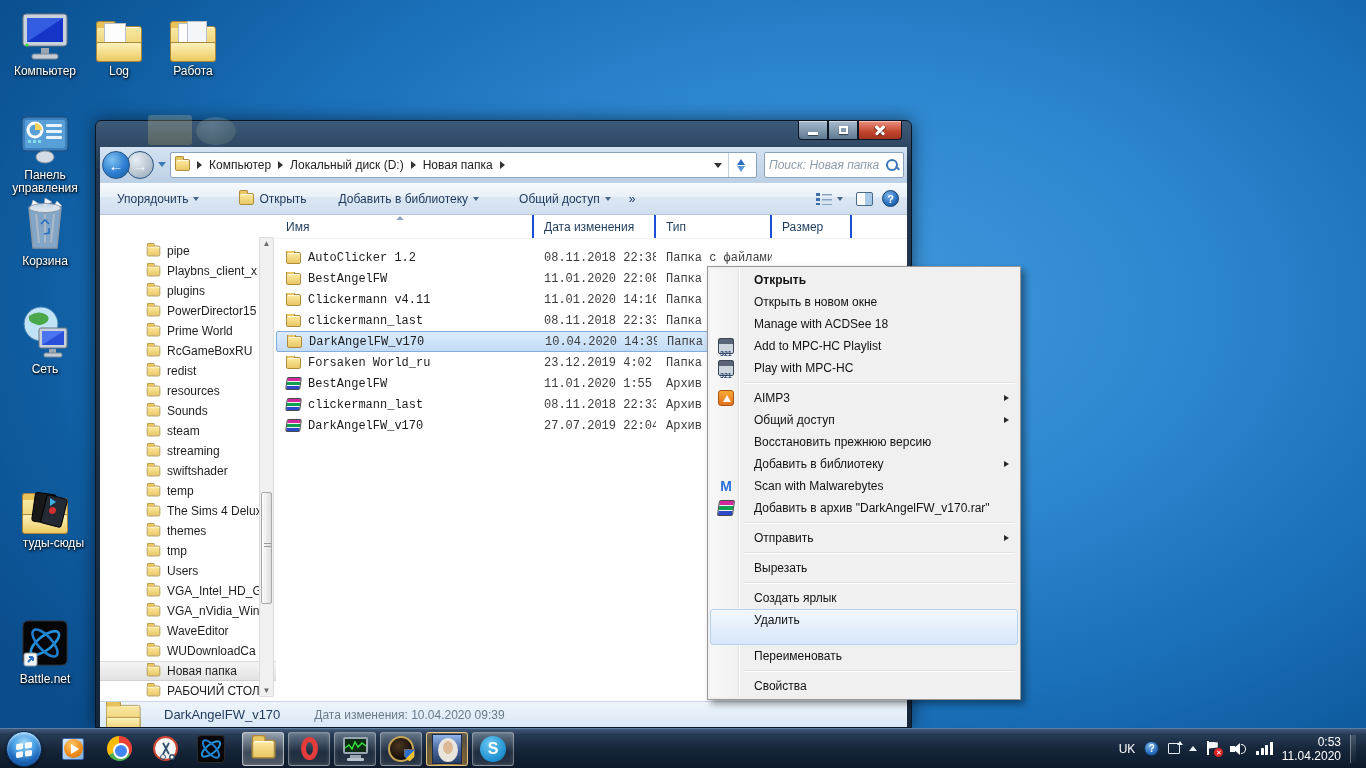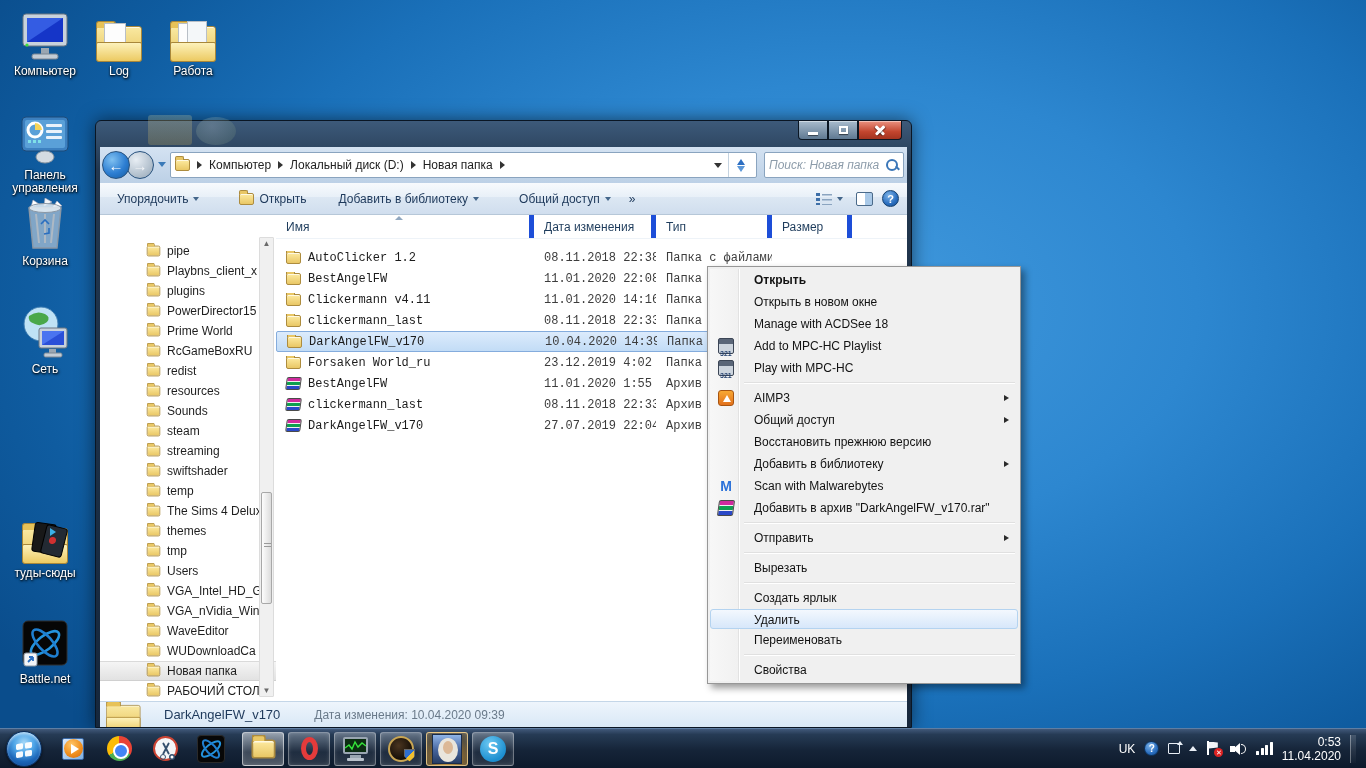--- a/index.html
+++ b/index.html
@@ -82,21 +82,21 @@
   .trow.sel { background:linear-gradient(180deg,#f5f5f5,#e2e2e2); border-top:1px solid #dadada; border-bottom:1px solid #d0d0d0; }
   .f14 { transform:scale(.9); }
   .treescroll { position:absolute; right:2px; top:22px; bottom:4px; width:15px; background:#f0f0f0; border:1px solid #dcdcdc; border-radius:1px; }
   .tarr { position:absolute; left:1px; width:11px; text-align:center; font-size:8px; color:#6a6a6a; }
   .thumb { position:absolute; left:1px; top:254px; width:11px; height:112px; background:linear-gradient(90deg,#fdfdfd,#dcdcdc); border:1px solid #a8a8a8; border-radius:2px; }
   .thumb::after { content:''; position:absolute; left:2px; top:50px; width:7px; height:6px;
       background:repeating-linear-gradient(180deg,#9a9a9a 0 1px, transparent 1px 3px); }
 
   .list { flex:1; position:relative; padding-top:26px; }
   .lheader { position:absolute; left:0; top:0; right:0; height:24px; display:flex; font-size:12px; color:#1e3c5c; border-bottom:1px solid #eef3f8; }
-  .hcell { display:flex; align-items:center; padding-left:10px; border-right:5px solid #1d4ed8; position:relative; }
+  .hcell { display:flex; align-items:center; padding-left:10px; border-right:2px solid #1d4ed8; position:relative; }
   .sortarr { position:absolute; top:1px; left:47%; width:0; height:0; border-left:4px solid transparent; border-right:4px solid transparent; border-bottom:4px solid #91a8c0; }
   .c-name { flex:0 0 258px; } .c-date { flex:0 0 122px; } .c-type { flex:0 0 116px; } .c-size { flex:0 0 80px; }
   .lrows { padding-top:6px;font-family:Liberation Mono, monospace; }
   .lrow { height:21px; display:flex; align-items:center; font-size:12px; color:#1c1c1c; position:relative; }
   .lrow .cell { display:flex; align-items:center; gap:7px; padding-left:10px; overflow:hidden; white-space:nowrap; }
   .lrow .dimtext { color:#3c3c3c; }
   .lrow.sel { background:linear-gradient(180deg,#dcebfc,#c2dcf6); border:1px solid #84acdd; border-radius:2px; margin-right:6px; }
   .rar16 { width:15px; height:13px; flex:0 0 15px; transform:skewX(-8deg); border:1px solid #4a4a4a; border-radius:2px;
       background:linear-gradient(180deg,#d02b9e 0 3px,#f2f2f2 3px 4px,#0f9f4f 4px 7px,#f2f2f2 7px 8px,#2b49c8 8px 13px); }
 
@@ -105,21 +105,21 @@
   .bigfol { position:absolute; left:6px; top:3px; transform:scale(.75); transform-origin:top left; }
   .statusname { margin-left:64px; color:#1e395b; font-size:13px; }
   .statusdetail { margin-left:34px; color:#6a7a8a; }
 
   
   .menu { position:absolute; left:707px; top:266px; width:314px; z-index:50; background:#f0f0f0; border:1px solid #979797; box-shadow:4px 4px 7px rgba(0,0,0,.4); padding:2px; }
   .menu::before { content:''; position:absolute; left:2px; top:2px; bottom:2px; width:28px; background:linear-gradient(90deg,#f7f7f7,#f1f1f1); border-right:1px solid #e2e2e2; box-shadow:1px 0 0 #fff; }
   .mi { position:relative; height:22px; line-height:22px; padding-left:44px; font-size:12px; color:#121212; white-space:nowrap; }
   .mi.b { font-weight:bold; }
   .mi .sub { position:absolute; right:9px; top:7.5px; width:0; height:0; border-top:3.5px solid transparent; border-bottom:3.5px solid transparent; border-left:5px solid #2a2a2a; }
-  .mi.hl { background:linear-gradient(180deg,#f3f8fe,#d7e7fa); border:1px solid #b4d3f0; border-radius:3px; height:20px; line-height:20px; padding-left:43px; }
+  .mi.hl { background:linear-gradient(180deg,#f3f8fe,#d7e7fa); border:1px solid #b4d3f0; border-radius:3px; height:36px; line-height:20px; padding-left:43px; }
   .msep { height:1px; background:#e0e0e0; box-shadow:0 1px 0 #fff; margin:3px 3px 4px 34px; }
   .micon { position:absolute; left:8px; top:3px; width:16px; height:16px; }
   .i-mpc { background:linear-gradient(180deg,#5a6678 0 5px, #cdd5de 5px 100%); border:1px solid #3c4656; border-radius:2px; }
   .i-mpc::before { content:'321'; position:absolute; left:1px; top:4px; font-size:7px; color:#23406e; font-weight:bold; letter-spacing:0; }
   .i-aimp { background:linear-gradient(180deg,#f8a833,#e2711d); border:1px solid #a85410; border-radius:3px; }
   .i-aimp::before { content:''; position:absolute; left:4px; top:4px; width:0; height:0; border-left:4px solid transparent; border-right:4px solid transparent; border-bottom:7px solid #fff; }
   .i-mb { color:#2a71d9; font-weight:bold; font-size:14px; line-height:16px; text-align:center; }
   .i-rar { transform:skewX(-8deg); border:1px solid #4a4a4a; border-radius:2px;
       background:linear-gradient(180deg,#d02b9e 0 4px,#f2f2f2 4px 5px,#0f9f4f 5px 9px,#f2f2f2 9px 10px,#2b49c8 10px 16px); }
 
@@ -265,21 +265,21 @@
         <rect x="25" y="27" width="22" height="14" fill="#2a4fd8"></rect>
         <polygon points="25,27 47,27 25,41" fill="#4a74f0"></polygon>
         <rect x="32" y="45" width="7" height="4" fill="#9aa6b2"></rect>
         <rect x="27" y="49" width="18" height="4" rx="1.5" fill="#c3ccd5" stroke="#7a8692"></rect>
       </svg>
     </div>
     <div class="lbl">Сеть</div>
   </div>
 
 
-  <div class="dicon" style="left:6px;top:510px;">
+  <div class="dicon" style="left:6px;top:480px;text-align:right;">
     <div class="art">
       <div class="fol" style="position:relative;">
         <div class="front"></div>
         <div style="position:absolute;left:10px;top:-6px;width:22px;height:30px;background:#181818;border-radius:3px;transform:rotate(8deg);border:1px solid #000;"></div>
         <div style="position:absolute;left:20px;top:-3px;width:22px;height:30px;background:#232a33;border-radius:3px;transform:rotate(14deg);border:1px solid #000;"></div>
         <div style="position:absolute;left:26px;top:8px;width:7px;height:7px;border-radius:50%;background:#d03030;transform:rotate(14deg);"></div>
         <div style="position:absolute;left:27px;top:-1px;width:0;height:0;border-top:4px solid transparent;border-bottom:4px solid transparent;border-left:6px solid #3ab0e8;"></div>
       </div>
     </div>
     <div class="lbl">туды-сюды</div>

